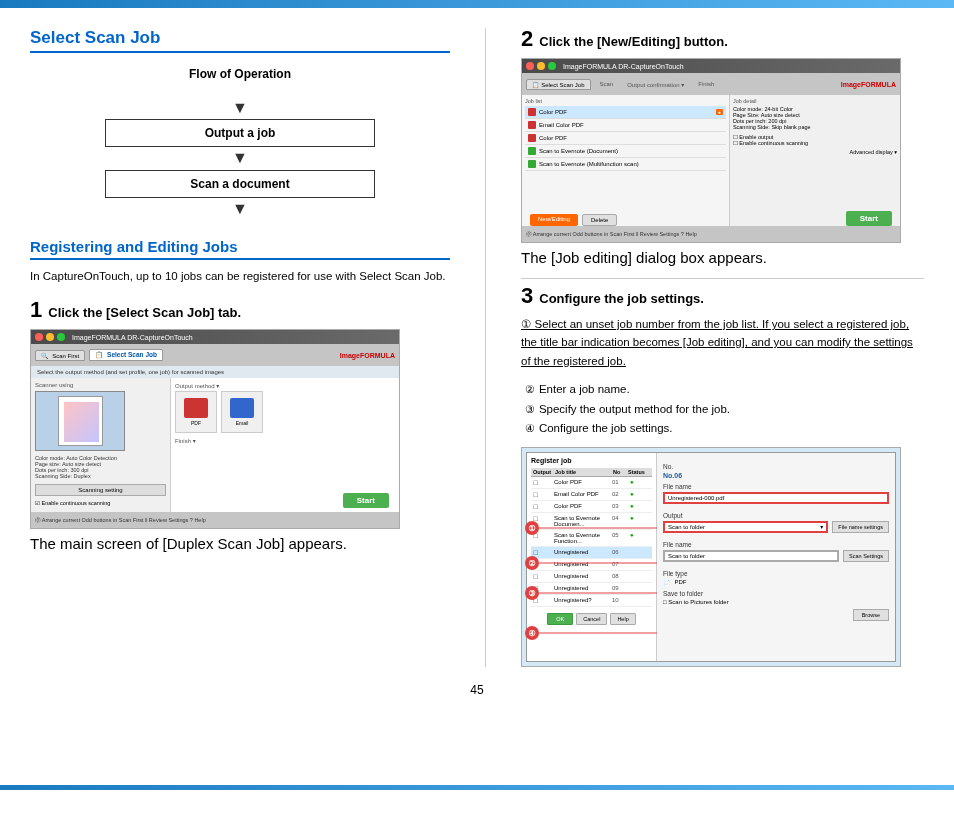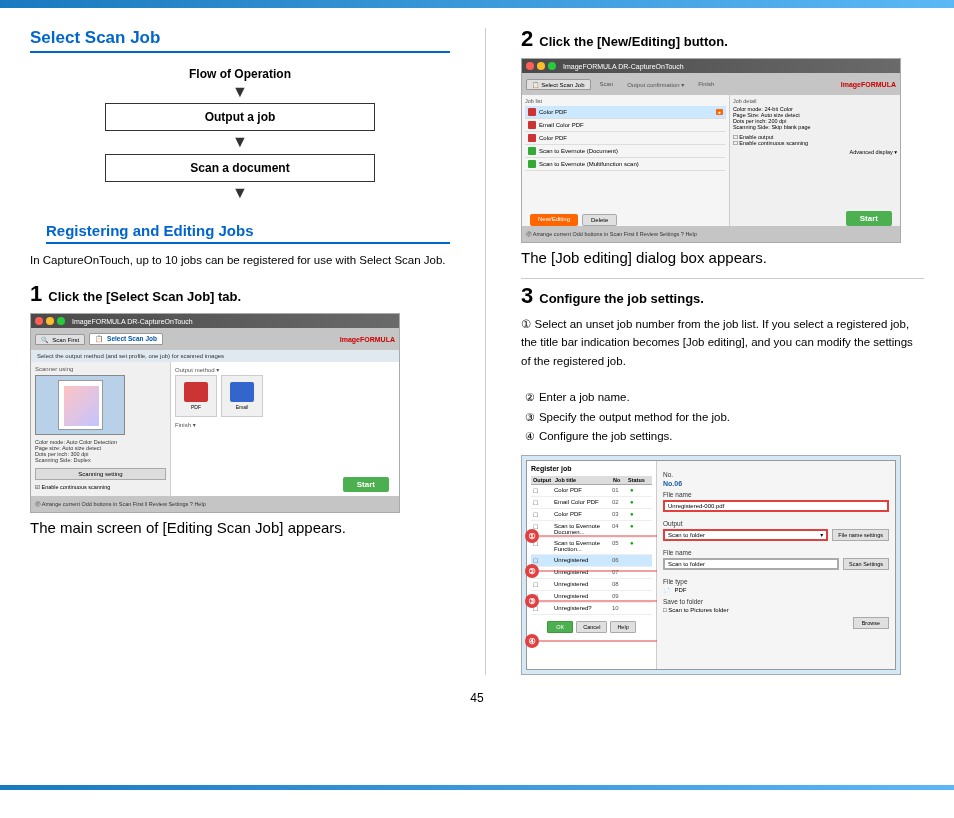--- a/index.html
+++ b/index.html
@@ -54,21 +54,21 @@
       font-weight: bold;
       border-bottom: 2px solid #0066cc;
       padding-bottom: 3px;
       margin-bottom: 14px;
     }
     
     .flow-title {
       text-align: center;
       font-weight: bold;
       font-size: 12px;
-      margin-bottom: 0;
+      margin-bottom: 16px;
     }
     .flow-container {
       display: flex;
       flex-direction: column;
       align-items: center;
       margin-bottom: 18px;
     }
     .flow-box {
       border: 1px solid #333;
       width: 270px;
@@ -84,21 +84,20 @@
       line-height: 1.4;
     }
     
     .registering-title {
       color: #0066cc;
       font-size: 15px;
       font-weight: bold;
       border-bottom: 2px solid #0066cc;
       padding-bottom: 3px;
       margin-bottom: 8px;
-      margin-left: 16px;
     }
     .registering-desc {
       font-size: 11.5px;
       line-height: 1.5;
       margin-bottom: 14px;
     }
     
     .step-header {
       display: flex;
       align-items: baseline;
@@ -246,21 +245,22 @@
       width: 380px;
       height: 185px;
       margin-bottom: 6px;
       position: relative;
       overflow: hidden;
     }
     
     .configure-desc {
       font-size: 11.5px;
       line-height: 1.6;
-      margin-bottom: 18px;
+      margin-bottom: 10px;
+      text-decoration: underline;
     }
     .configure-list {
       font-size: 11.5px;
       line-height: 1.7;
       padding-left: 4px;
     }
     .configure-list .item {
       display: flex;
       gap: 4px;
     }
@@ -459,21 +459,21 @@
               </div>
               <div style="font-size:6px; color:#555; margin-top:4px; margin-bottom:2px;">Finish ▾</div>
             </div>
           </div>
           <div class="sw-start-btn">Start</div>
           <div class="sw-bottom-bar">
             <span>⓪ Arrange current Odd buttons in Scan First   ‖  Review Settings  ?  Help</span>
           </div>
         </div>
       </div>
-      <div class="screenshot-caption">The main screen of [Editing Scan Job] appears.</div>
+      <div class="screenshot-caption">The main screen of [Duplex Scan Job] appears.</div>
     </div>
 
     <div class="col-divider"></div>
 
     <div class="right-col">
 
       <div class="step-header">
         <span class="step-number">2</span>
         <span class="step-text">Click the [New/Editing] button.</span>
       </div>

